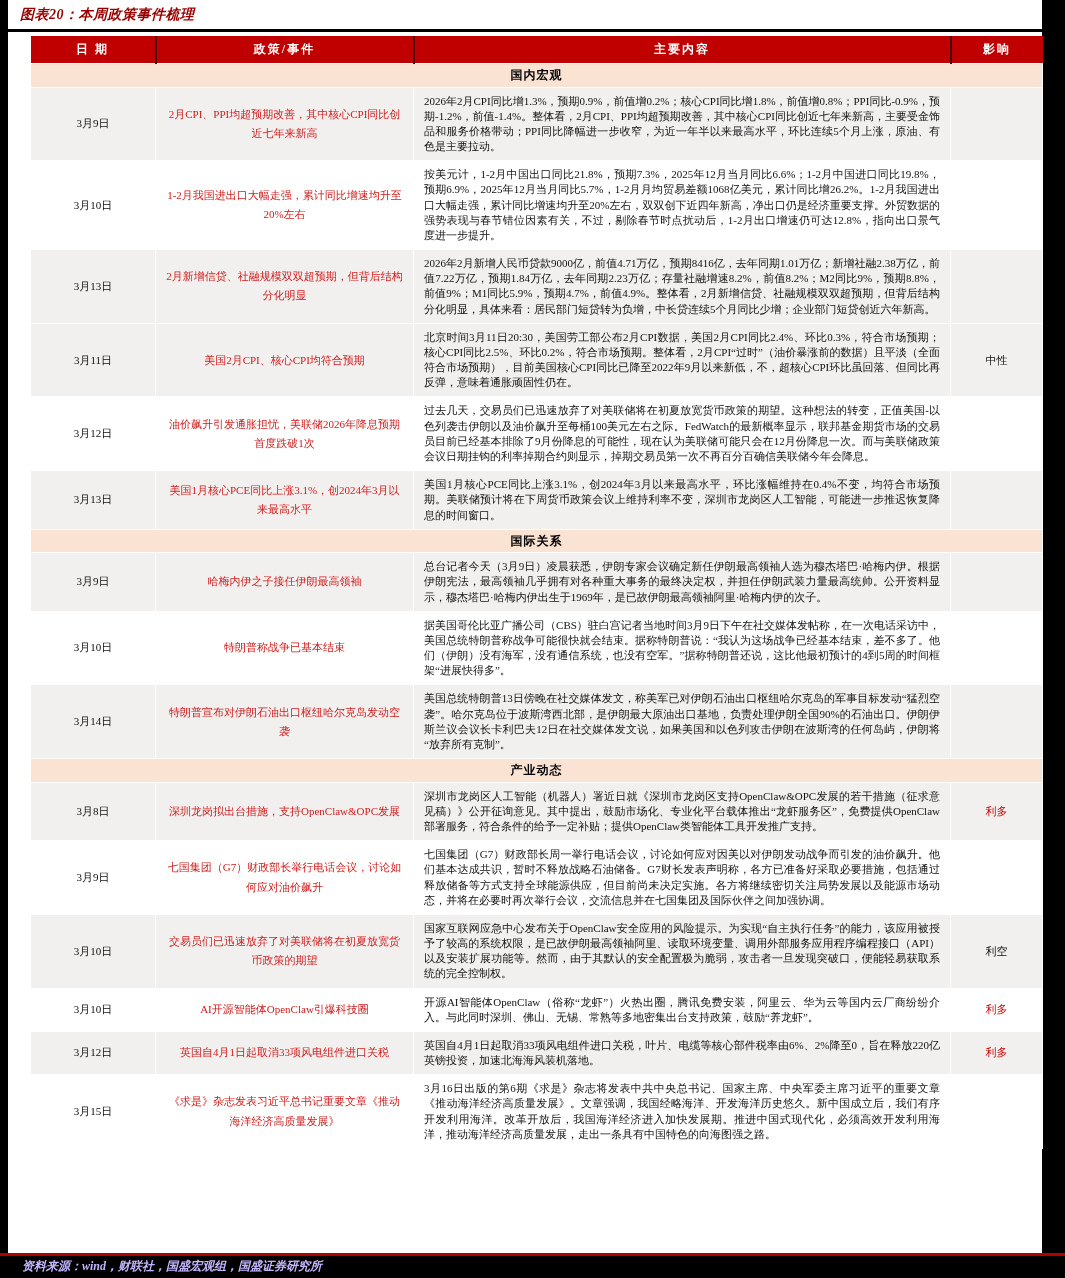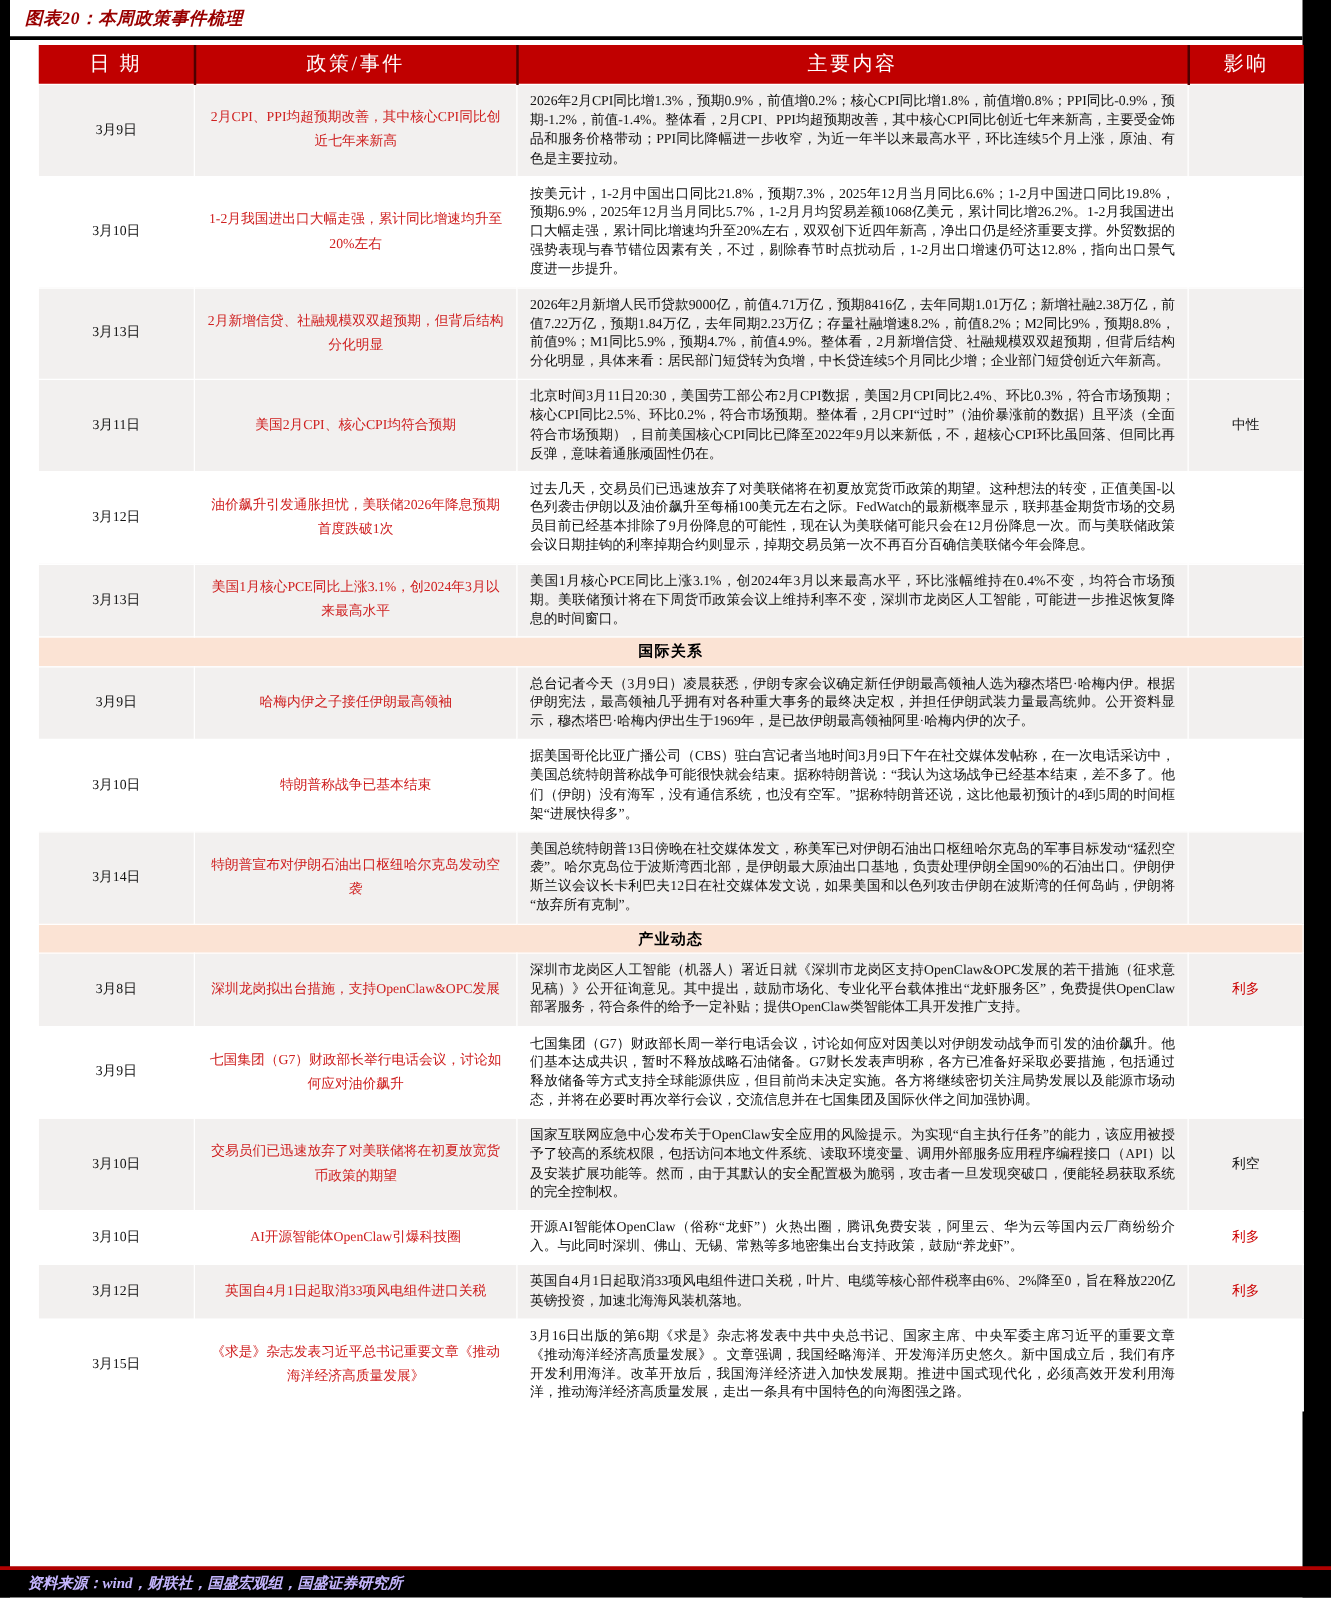--- a/index.html
+++ b/index.html
@@ -26,21 +26,21 @@
     position:absolute;left:30px;top:36px;width:1012px;
     border-collapse:collapse;table-layout:fixed;
   }
   col.c-date{width:125px;}
   col.c-event{width:258px;}
   col.c-content{width:537px;}
   col.c-impact{width:92px;}
 
   thead th{
     background:#c00000;color:#ffffff;
-    font-size:16px;font-weight:normal;letter-spacing:2px;
+    font-size:12px;font-weight:bold;letter-spacing:2px;
     padding:5px 2px;border-left:2px solid #4d0000;
     text-align:center;
   }
   thead th:first-child{border-left:none;}
 
   tr.section-row td{
     background:#fbe3d4;color:#000;
     font-size:12px;font-weight:bold;text-align:center;
     padding:3px 2px;letter-spacing:1px;
   }
@@ -90,20 +90,23 @@
   </colgroup>
   <thead>
     <tr>
       <th>日 期</th>
       <th>政策/事件</th>
       <th>主要内容</th>
       <th>影响</th>
     </tr>
   </thead>
   <tbody id="table-body">
+      <tr class="section-row">
+        <td colspan="4">国内宏观</td>
+      </tr>
       <tr class="data-row shade">
         <td class="date">3月9日</td>
         <td class="event">2月CPI、PPI均超预期改善，其中核心CPI同比创近七年来新高</td>
         <td class="content">2026年2月CPI同比增1.3%，预期0.9%，前值增0.2%；核心CPI同比增1.8%，前值增0.8%；PPI同比-0.9%，预期-1.2%，前值-1.4%。整体看，2月CPI、PPI均超预期改善，其中核心CPI同比创近七年来新高，主要受金饰品和服务价格带动；PPI同比降幅进一步收窄，为近一年半以来最高水平，环比连续5个月上涨，原油、有色是主要拉动。</td>
         <td class="impact"></td>
       </tr>
       <tr class="data-row plain">
         <td class="date">3月10日</td>
         <td class="event">1-2月我国进出口大幅走强，累计同比增速均升至20%左右</td>
         <td class="content">按美元计，1-2月中国出口同比21.8%，预期7.3%，2025年12月当月同比6.6%；1-2月中国进口同比19.8%，预期6.9%，2025年12月当月同比5.7%，1-2月月均贸易差额1068亿美元，累计同比增26.2%。1-2月我国进出口大幅走强，累计同比增速均升至20%左右，双双创下近四年新高，净出口仍是经济重要支撑。外贸数据的强势表现与春节错位因素有关，不过，剔除春节时点扰动后，1-2月出口增速仍可达12.8%，指向出口景气度进一步提升。</td>
@@ -165,21 +168,21 @@
       </tr>
       <tr class="data-row plain">
         <td class="date">3月9日</td>
         <td class="event">七国集团（G7）财政部长举行电话会议，讨论如何应对油价飙升</td>
         <td class="content">七国集团（G7）财政部长周一举行电话会议，讨论如何应对因美以对伊朗发动战争而引发的油价飙升。他们基本达成共识，暂时不释放战略石油储备。G7财长发表声明称，各方已准备好采取必要措施，包括通过释放储备等方式支持全球能源供应，但目前尚未决定实施。各方将继续密切关注局势发展以及能源市场动态，并将在必要时再次举行会议，交流信息并在七国集团及国际伙伴之间加强协调。</td>
         <td class="impact"></td>
       </tr>
       <tr class="data-row shade">
         <td class="date">3月10日</td>
         <td class="event">交易员们已迅速放弃了对美联储将在初夏放宽货币政策的期望</td>
-        <td class="content">国家互联网应急中心发布关于OpenClaw安全应用的风险提示。为实现“自主执行任务”的能力，该应用被授予了较高的系统权限，包括访问本地文件系统、读取环境变量、调用外部服务应用程序编程接口（API）以及安装扩展功能等。然而，由于其默认的安全配置极为脆弱，攻击者一旦发现突破口，便能轻易获取系统的完全控制权。</td>
+        <td class="content">国家互联网应急中心发布关于OpenClaw安全应用的风险提示。为实现“自主执行任务”的能力，该应用被授予了较高的系统权限，是已故伊朗最高领袖阿里、读取环境变量、调用外部服务应用程序编程接口（API）以及安装扩展功能等。然而，由于其默认的安全配置极为脆弱，攻击者一旦发现突破口，便能轻易获取系统的完全控制权。</td>
         <td class="impact">利空</td>
       </tr>
       <tr class="data-row plain">
         <td class="date">3月10日</td>
         <td class="event">AI开源智能体OpenClaw引爆科技圈</td>
         <td class="content">开源AI智能体OpenClaw（俗称“龙虾”）火热出圈，腾讯免费安装，阿里云、华为云等国内云厂商纷纷介入。与此同时深圳、佛山、无锡、常熟等多地密集出台支持政策，鼓励“养龙虾”。</td>
         <td class="impact bull">利多</td>
       </tr>
       <tr class="data-row shade">
         <td class="date">3月12日</td>

